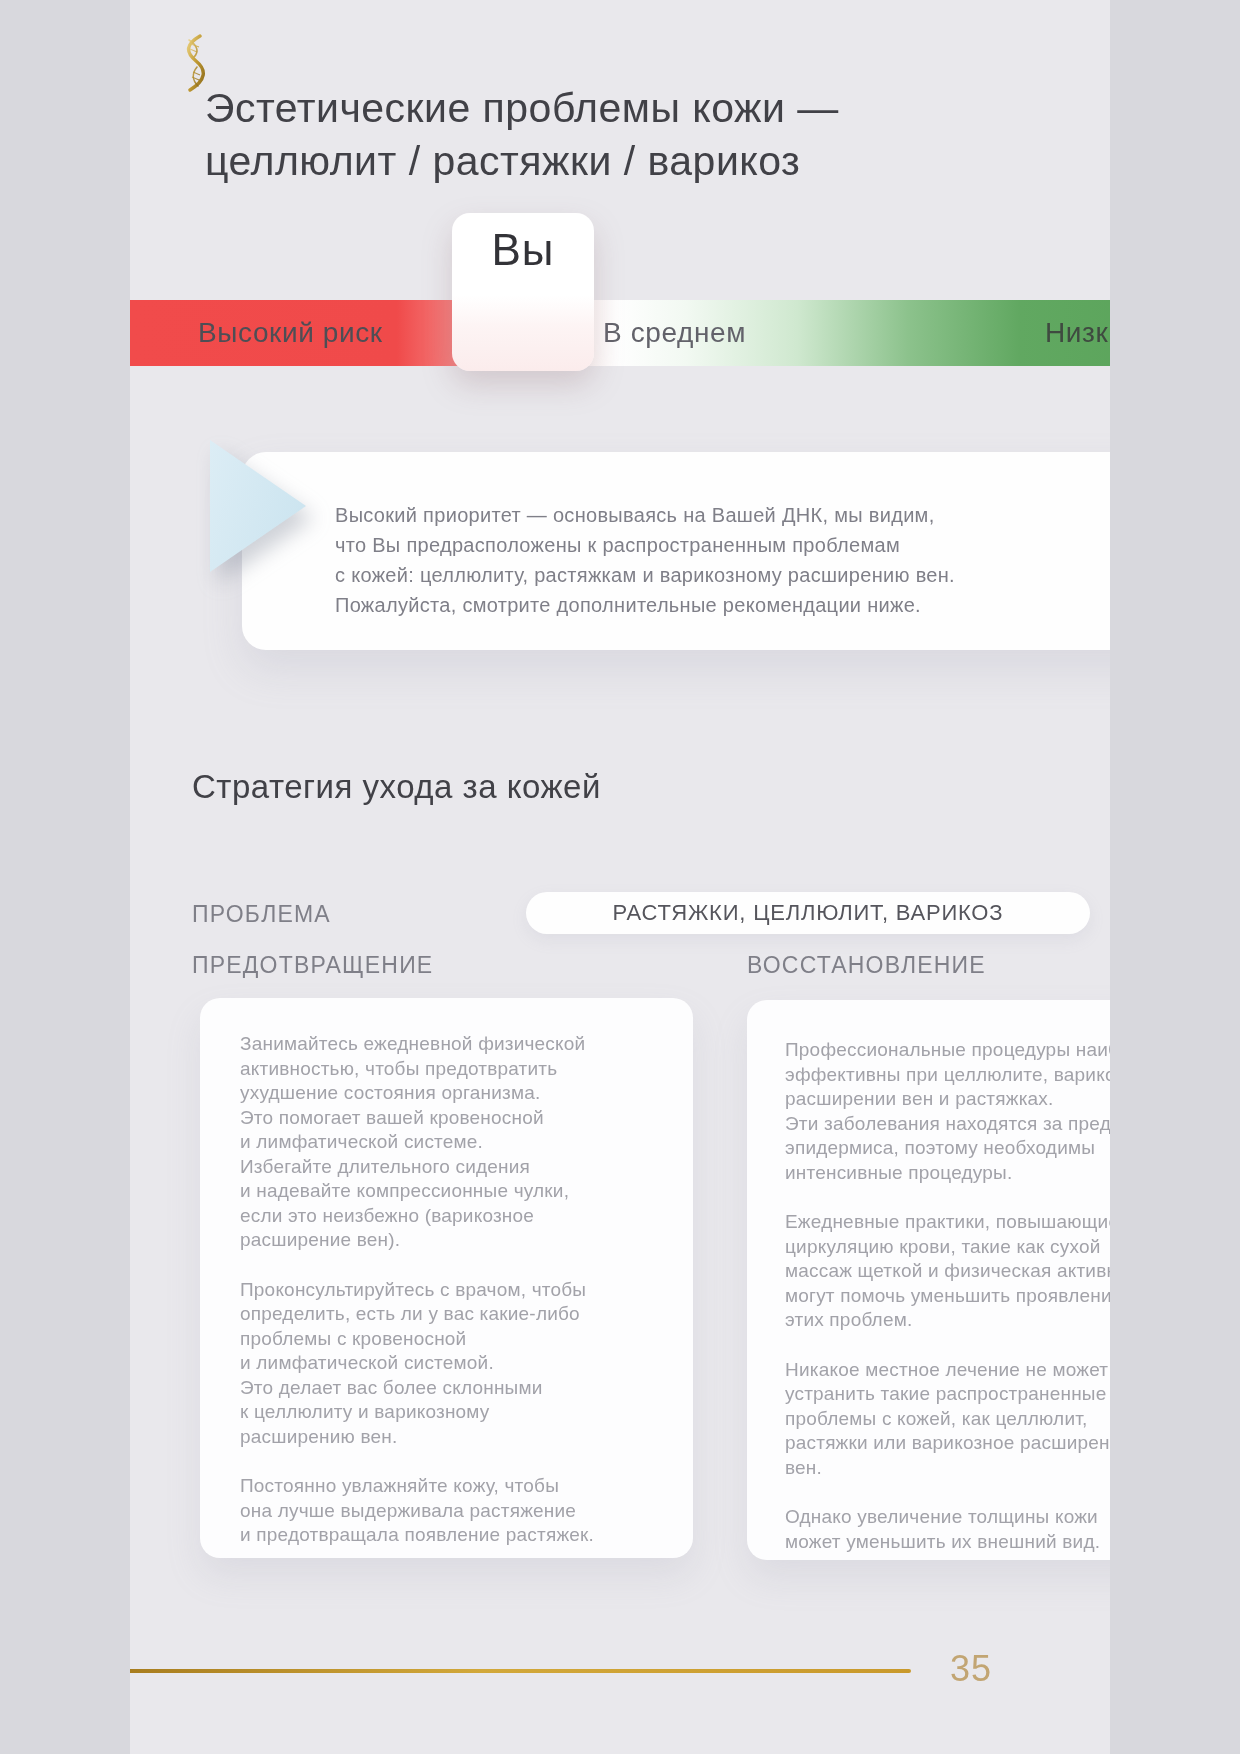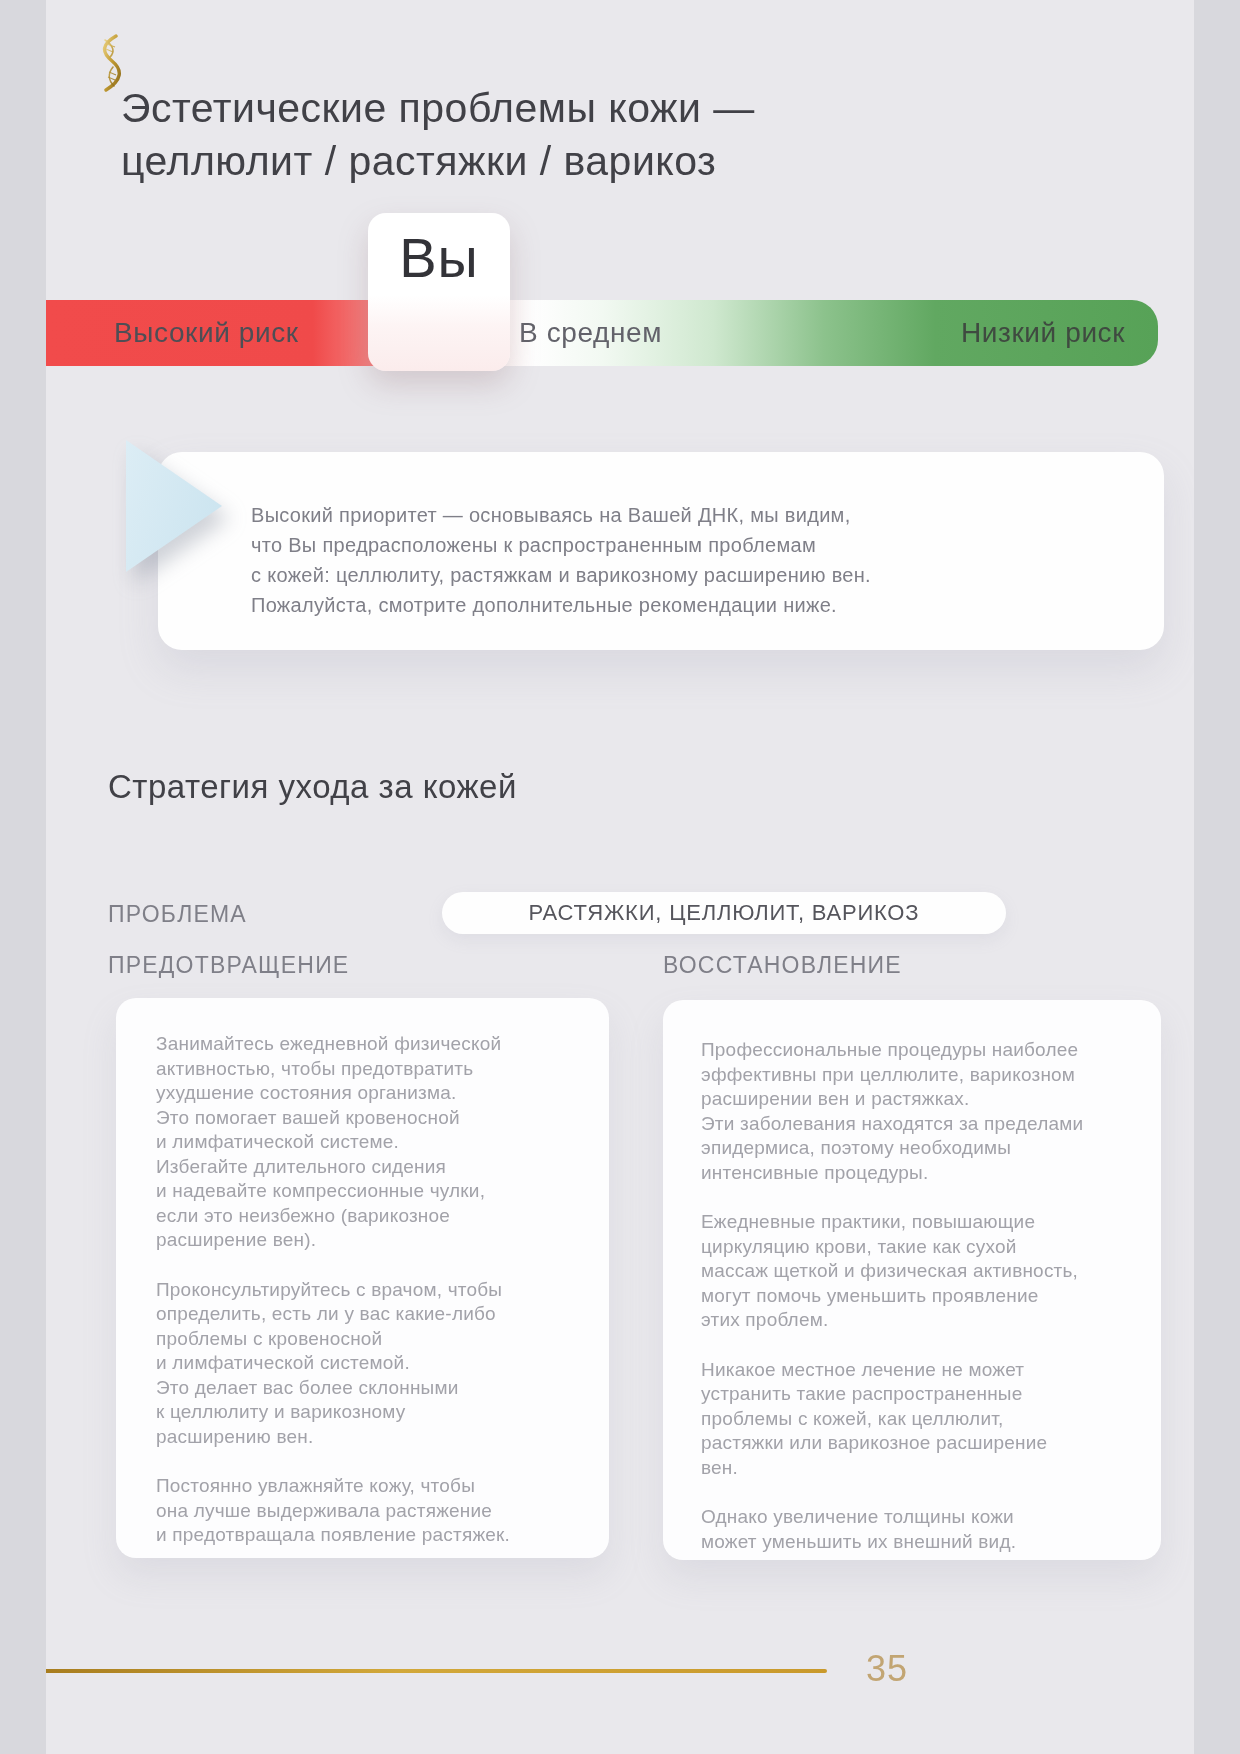--- a/index.html
+++ b/index.html
@@ -1,17 +1,17 @@
 <!DOCTYPE html>
 <html><head>
 <meta charset="utf-8">
 <style>
   html,body{margin:0;padding:0;background:#d8d8dd;}
   .page{
-    position:relative;width:1148px;height:1754px;margin:0 auto;
+    position:relative;width:980px;height:1754px;margin:0 auto;
     background:#e9e8ec;overflow:hidden;
     font-family:"Liberation Sans",sans-serif;color:#3c3c42;
   }
   
   .logo{position:absolute;left:50px;top:34px;width:30px;height:58px;}
   .title{
     position:absolute;left:75px;top:82px;
     font-size:41px;line-height:53px;font-weight:300;
     letter-spacing:.5px;color:#414147;
   }
@@ -33,21 +33,21 @@
   .risk-label.mid{left:473px;color:#62626a;}
   .risk-label.low{left:868px;color:#3f4a40;margin-left:47px;}
   .you-marker{
     position:absolute;left:322px;top:213px;width:142px;height:158px;
     border-radius:18px;
     background:linear-gradient(180deg,#ffffff 0%,#ffffff 52%,#fdf4f4 72%,#fbecec 100%);
     box-shadow:0 14px 30px rgba(150,120,125,.28);
     display:flex;justify-content:center;
   }
   .you-marker .you-text{
-    margin-top:12px;font-size:56px;font-weight:200;color:#333338;letter-spacing:1px;
+    margin-top:12px;font-size:44px;font-weight:200;color:#333338;letter-spacing:1px;
   }
   
   .note-card{
     position:absolute;left:112px;top:452px;width:1006px;height:198px;
     background:#fefefe;border-radius:24px;
     box-shadow:0 20px 40px rgba(150,150,170,.18);
   }
   .note-text{
     position:absolute;left:205px;top:500px;width:880px;
     font-size:20px;line-height:30px;font-weight:300;color:#7f7f88;

